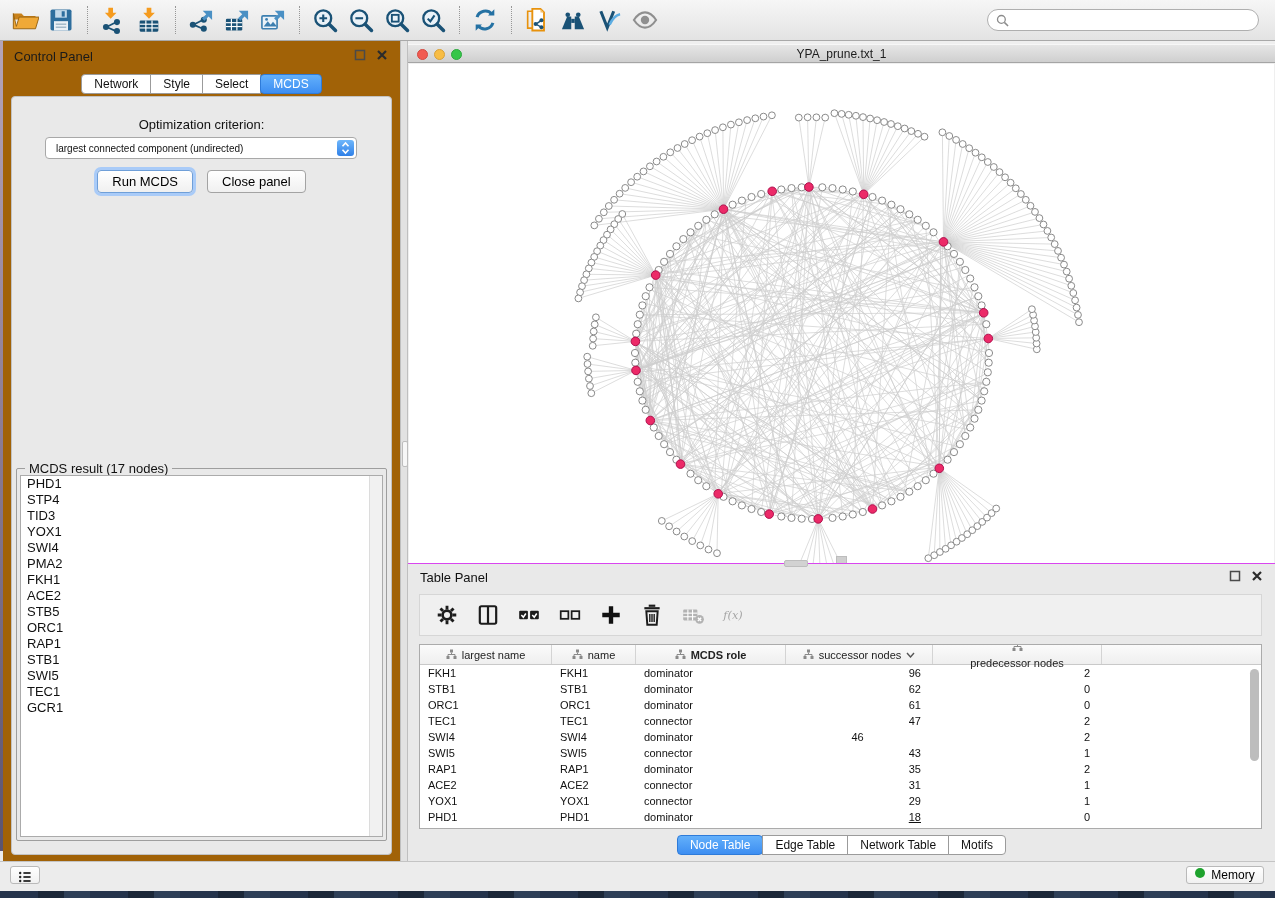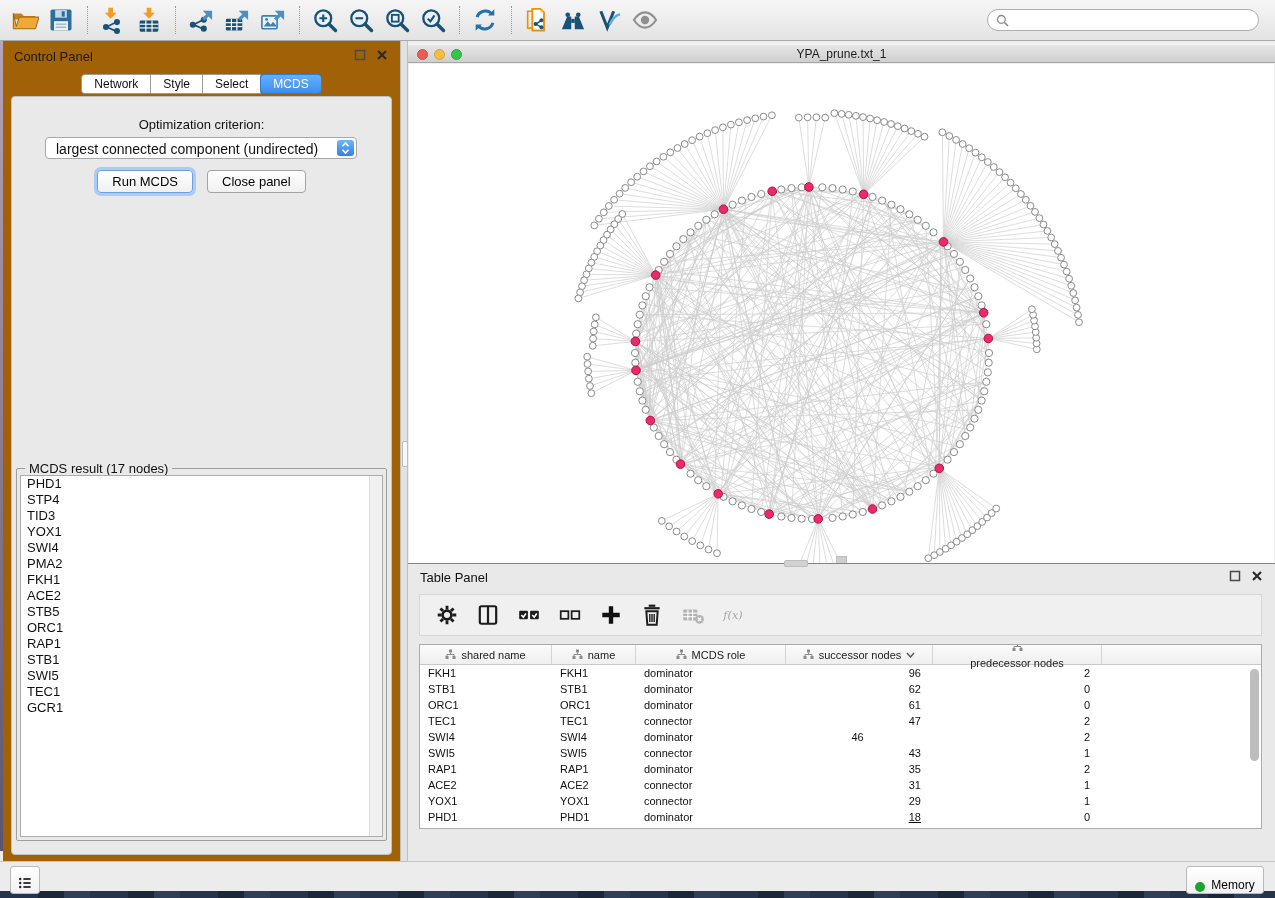--- a/index.html
+++ b/index.html
@@ -29,21 +29,21 @@
   .ctabbar{position:absolute;left:0;top:33px;width:100%;display:flex;justify-content:center}
   .ctab,.btab{height:18px;line-height:18px;padding:0 12px;background:#fff;border:1px solid #9B9B9B;
      margin-left:-1px;font-size:12px;color:#111;cursor:pointer;white-space:nowrap}
   .ctab:first-child,.btab:first-child{border-radius:4px 0 0 4px;margin-left:0}
   .ctab:last-child,.btab:last-child{border-radius:0 4px 4px 0}
   .ctab.sel,.btab.sel{background:linear-gradient(#63B0FB,#3D8EF2);color:#fff;border:1px solid #2E7BD9;border-radius:4px}
   .cbody{position:absolute;left:8px;top:55px;width:379px;height:757px;background:#E9E9E9;
      border:1px solid #C2C2C2;border-radius:4px}
   .optlabel{position:absolute;left:0;top:20px;width:100%;text-align:center;font-size:13px}
   .cselect{position:absolute;left:33px;top:40px;width:312px;height:22px;background:#fff;border:1px solid #A8A8A8;
-     border-radius:4px;font-size:14px;line-height:22px;padding-left:10px;box-sizing:border-box;cursor:pointer}
+     border-radius:4px;font-size:10px;line-height:22px;padding-left:10px;box-sizing:border-box;cursor:pointer}
   .cstepper{position:absolute;right:2px;top:2px;width:17px;height:16px;border-radius:3px;
      background:linear-gradient(#6FB7FB,#2F80E8);display:flex;flex-direction:column;align-items:center;justify-content:center}
   .cstepper svg{width:9px;height:14px}
   .btnrow{position:absolute;left:0;top:73px;width:100%;display:flex;justify-content:center;gap:14px}
   .mbtn{height:23px;padding:0 14px;background:linear-gradient(#FFFFFF,#F0F0F0);border:1px solid #A3A3A3;
      border-radius:4px;font-size:13px;font-family:"Liberation Sans",sans-serif;cursor:pointer}
   .mbtn.focusring{box-shadow:0 0 0 3px #A9CBF8;border-color:#6F9FD8}
   .fieldset{position:absolute;left:4px;top:371px;width:369px;height:371px;border:1px solid #9E9E9E;border-radius:2px}
   .legend{position:absolute;left:8px;top:-8px;background:#E9E9E9;padding:0 4px;font-size:13px}
   .mcdslist{position:absolute;left:3px;top:6px;right:3px;bottom:3px;background:#fff;border:1px solid #ABABAB;overflow:hidden}
@@ -78,22 +78,22 @@
      border-right:1px solid #D4D4D4;box-sizing:border-box;height:100%;cursor:pointer}
   .hcell svg{flex:none}
   .trow{display:flex;height:16px;line-height:16px;font-size:11px}
   .tcell{box-sizing:border-box;padding:0 8px;overflow:hidden;white-space:nowrap}
   .tcell.num{text-align:right;padding-right:12px}
   .tscroll{position:absolute;right:2px;top:24px;width:9px;height:155px}
   .tthumb{position:absolute;left:0;top:0;width:9px;height:92px;background:#BDBDBD;border-radius:5px}
   .btabbar{position:absolute;left:0;top:271px;width:100%;display:flex;justify-content:center}
   
   .statusbar{left:0;top:861px;width:1275px;height:30px;background:#ECECEC;border-top:1px solid #C4C4C4;box-sizing:border-box}
-  .sbtn{position:absolute;top:4px;height:28px;background:linear-gradient(#FFFFFF,#F1F1F1);
-     border:1px solid #B9B9B9;border-radius:3px;display:flex;align-items:flex-end;justify-content:center;cursor:pointer}
+  .sbtn{position:absolute;top:4px;height:18px;background:linear-gradient(#FFFFFF,#F1F1F1);
+     border:1px solid #B9B9B9;border-radius:3px;display:flex;align-items:flex-start;justify-content:center;cursor:pointer}
   .listbtn{left:10px;width:30px}
   .membtn{right:11px;width:78px;gap:6px;font-size:12px}
   .memdot{width:10px;height:10px;border-radius:50%;background:#1FA32E}
 </style>
 </head>
 <body>
 
 <div class="abs wall-left"></div>
 <div class="abs wall-bottom"></div>
 
@@ -1164,34 +1164,34 @@
     <div class="thead">
         <div class="hcell" style="width: 132px;">
           <svg width="11" height="11" viewBox="0 0 11 11">
             <g fill="#8a8a8a">
               <rect x="4" y="0.5" width="3" height="3"></rect>
               <rect x="0.5" y="7" width="3" height="3"></rect>
               <rect x="7.5" y="7" width="3" height="3"></rect>
             </g>
             <path d="M5.5 3.5v2M2 7V5.5h7V7" fill="none" stroke="#8a8a8a" stroke-width="1"></path>
           </svg>
-          <span>shared name</span>
+          <span>largest name</span>
         </div>
         <div class="hcell" style="width: 84px;">
           <svg width="11" height="11" viewBox="0 0 11 11">
             <g fill="#8a8a8a">
               <rect x="4" y="0.5" width="3" height="3"></rect>
               <rect x="0.5" y="7" width="3" height="3"></rect>
               <rect x="7.5" y="7" width="3" height="3"></rect>
             </g>
             <path d="M5.5 3.5v2M2 7V5.5h7V7" fill="none" stroke="#8a8a8a" stroke-width="1"></path>
           </svg>
           <span>name</span>
         </div>
-        <div class="hcell" style="width: 150px;">
+        <div class="hcell" style="width: 150px; font-weight: bold;">
           <svg width="11" height="11" viewBox="0 0 11 11">
             <g fill="#8a8a8a">
               <rect x="4" y="0.5" width="3" height="3"></rect>
               <rect x="0.5" y="7" width="3" height="3"></rect>
               <rect x="7.5" y="7" width="3" height="3"></rect>
             </g>
             <path d="M5.5 3.5v2M2 7V5.5h7V7" fill="none" stroke="#8a8a8a" stroke-width="1"></path>
           </svg>
           <span>MCDS role</span>
         </div>
@@ -1291,20 +1291,26 @@
           <div class="tcell" style="width: 84px;">PHD1</div>
           <div class="tcell" style="width: 150px;">dominator</div>
           <div class="tcell num" style="width: 147px; text-decoration: underline;">18</div>
           <div class="tcell num" style="width: 169px;">0</div>
         </div>
       </div>
     <div class="tscroll">
         <div class="tthumb"></div>
       </div>
   </div>
+  <div class="btabbar">
+      <div class="btab sel">Node Table</div>
+      <div class="btab">Edge Table</div>
+      <div class="btab">Network Table</div>
+      <div class="btab">Motifs</div>
+    </div>
 </div>
 
 <div class="abs statusbar">
   <button class="sbtn listbtn">
       <svg viewBox="0 0 20 20" width="18" height="18">
         <g fill="#222">
           <circle cx="4" cy="5" r="1.5"></circle>
           <circle cx="4" cy="10" r="1.5"></circle>
           <circle cx="4" cy="15" r="1.5"></circle>
         </g>

